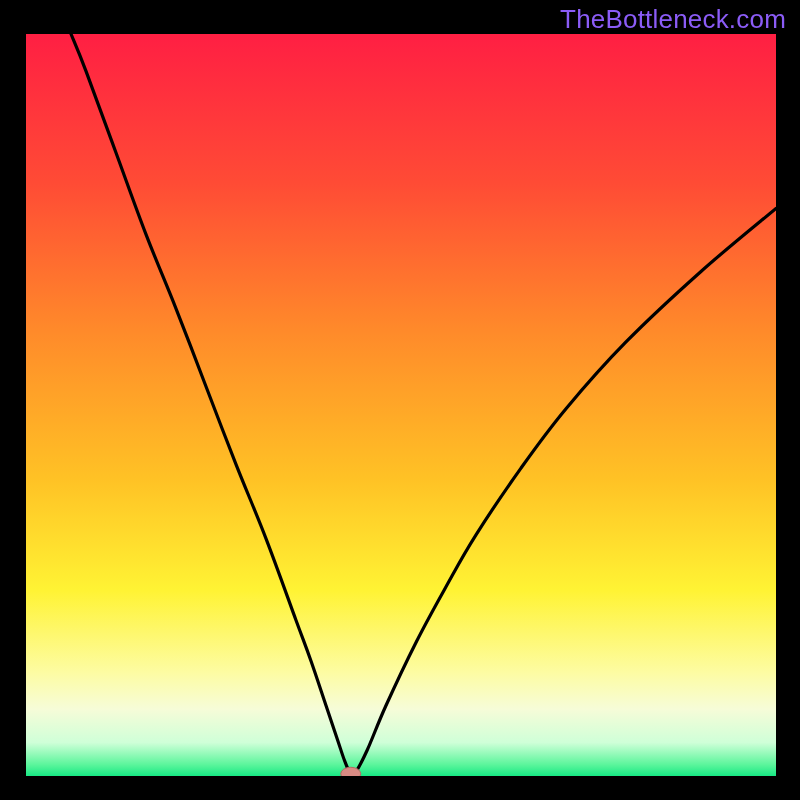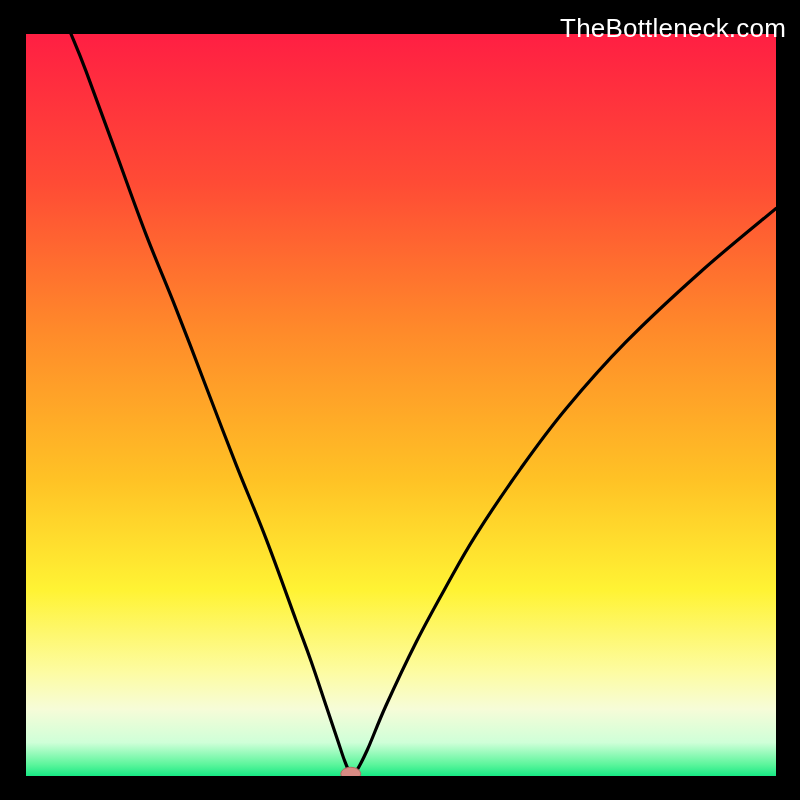--- a/index.html
+++ b/index.html
@@ -20,26 +20,25 @@
     background: #000;
   }
   .plot {
     position: absolute;
     box-sizing: border-box;
   }
   .watermark {
     position: absolute;
     top: 4px;
     right: 14px;
-    color: #ffffff;
+    color: #8b5cf6;
     font-size: 26px;
     font-weight: 500;
     letter-spacing: 0.2px;
     user-select: none;
-    margin-top: 9px;
   }
   svg { display: block; }
 </style>
 </head>
 <body>
 
 <div class="frame">
   <div class="plot" style="left: 26px; top: 34px; width: 750px; height: 742px;">
     <svg xmlns="http://www.w3.org/2000/svg" width="750" height="742" viewBox="0 0 750 742">
       <defs>

